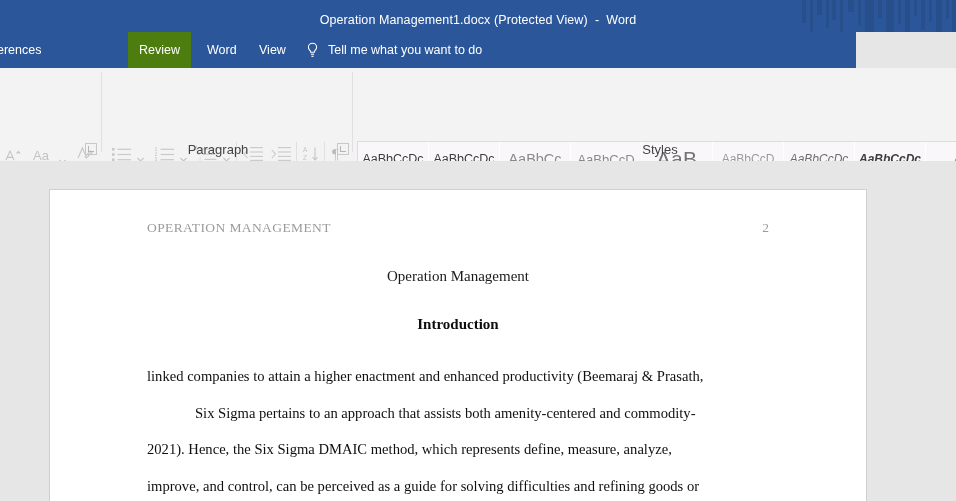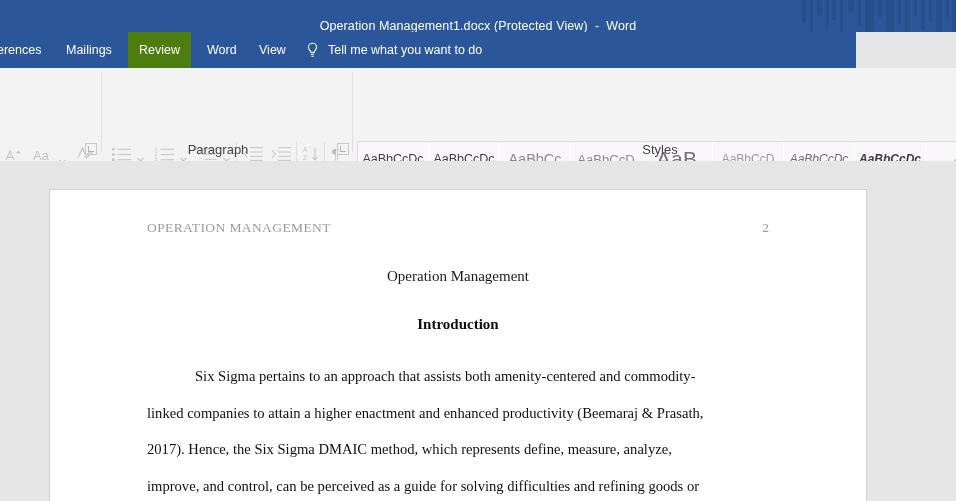--- a/index.html
+++ b/index.html
@@ -17,21 +17,21 @@
     background: #2b579a; overflow: hidden;
   }
   .titlebar-deco {
     position: absolute; right: 0; top: 0; width: 160px; height: 32px;
     overflow: hidden; opacity: .55;
   }
   .titlebar-deco i {
     position: absolute; top: 0; background: #23497f; display: block;
   }
   .title-text {
-    position: absolute; left: 0; top: 10px; width: 956px; height: 32px;
+    position: absolute; left: 0; top: 4px; width: 956px; height: 32px;
     line-height: 32px; text-align: center;
     color: #ffffff; font-size: 12.5px; letter-spacing: .1px;
     white-space: pre;
   }
 
   
   .tabstrip {
     position: absolute; left: 0; top: 32px; width: 856px; height: 36px;
     background: #2b579a;
   }
@@ -173,21 +173,20 @@
       <i style="left:133px;width:3px;  height:22px;"></i>
       <i style="left:140px;width:6px;  height:32px;"></i>
       <i style="left:150px;width:3px;  height:19px;"></i>
       <i style="left:156px;width:4px;  height:32px;"></i>
     </div>
     <div class="title-text">Operation Management1.docx (Protected View)  -  Word</div>
   </div>
 
   <div class="tabstrip">
     <div class="tab" style="left:-14px;">erences</div>
-    <div class="tab" style="left:55px;">Mailings</div>
     <div class="tab active" style="left:128px;">Review</div>
     <div class="tab" style="left:196px;">Word</div>
     <div class="tab" style="left:248px;">View</div>
 
     <div class="tellme" style="left:306px;">
       <span class="bulbwrap">
         <svg class="bulb" viewBox="0 0 13 17" fill="none" stroke="#ffffff" stroke-width="1.1">
           <path d="M6.5 1.2c-2.4 0-4.1 1.8-4.1 4 0 1.6 1 2.6 1.7 3.5.4.5.6 1 .6 1.5h3.6c0-.5.2-1 .6-1.5.7-.9 1.7-1.9 1.7-3.5 0-2.2-1.7-4-4.1-4z"></path>
           <path d="M4.9 12.2h3.2"></path>
           <path d="M5.4 14.3h2.2"></path>
@@ -480,22 +479,22 @@
 
       <div class="doc-header">
         <div class="hdr-left">OPERATION MANAGEMENT</div>
         <div class="hdr-right">2</div>
       </div>
 
       <div class="doc-title">Operation Management</div>
       <div class="doc-heading">Introduction</div>
 
       <div class="doc-body">
+        <span class="ln">linked companies to attain a higher enactment and enhanced productivity (Beemaraj &amp; Prasath,</span>
         <span class="ln first">Six Sigma pertains to an approach that assists both amenity-centered and commodity-</span>
-        <span class="ln">linked companies to attain a higher enactment and enhanced productivity (Beemaraj &amp; Prasath,</span>
-        <span class="ln">2017). Hence, the Six Sigma DMAIC method, which represents define, measure, analyze,</span>
+        <span class="ln">2021). Hence, the Six Sigma DMAIC method, which represents define, measure, analyze,</span>
         <span class="ln">improve, and control, can be perceived as a guide for solving difficulties and refining goods or</span>
       </div>
 
     </div>
   </div>
 
 </div>
 
 </body></html>

